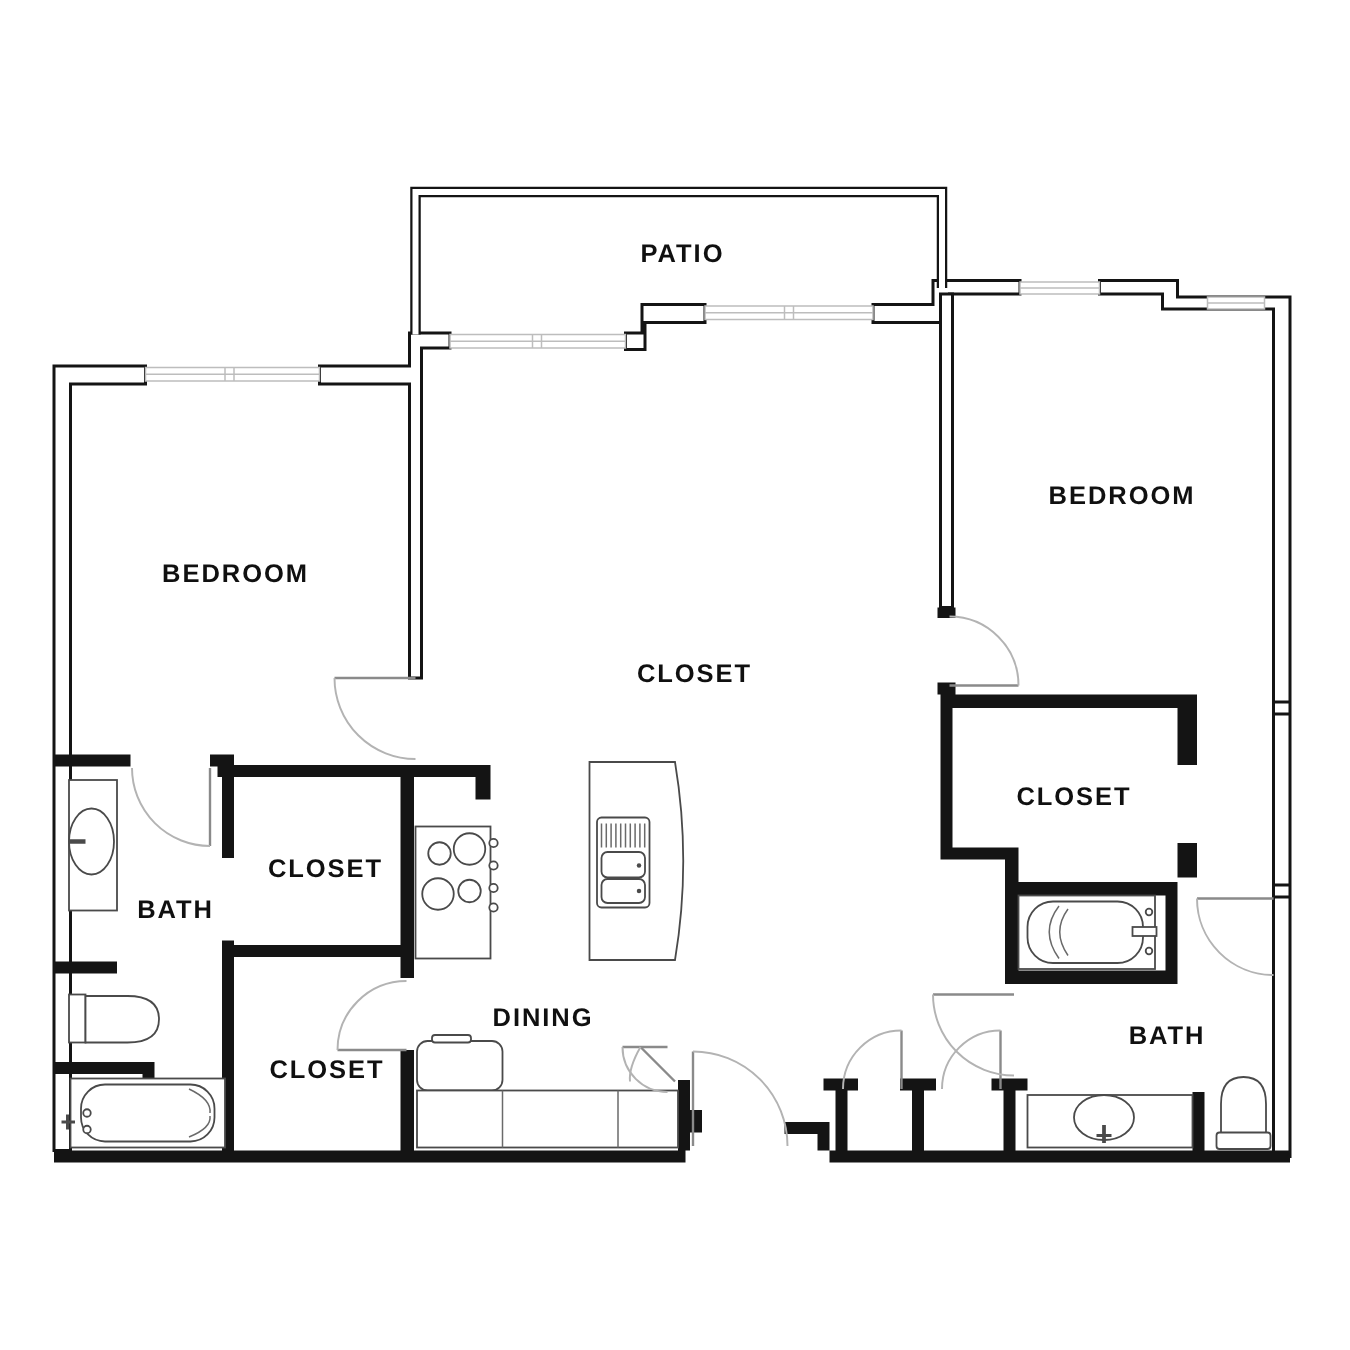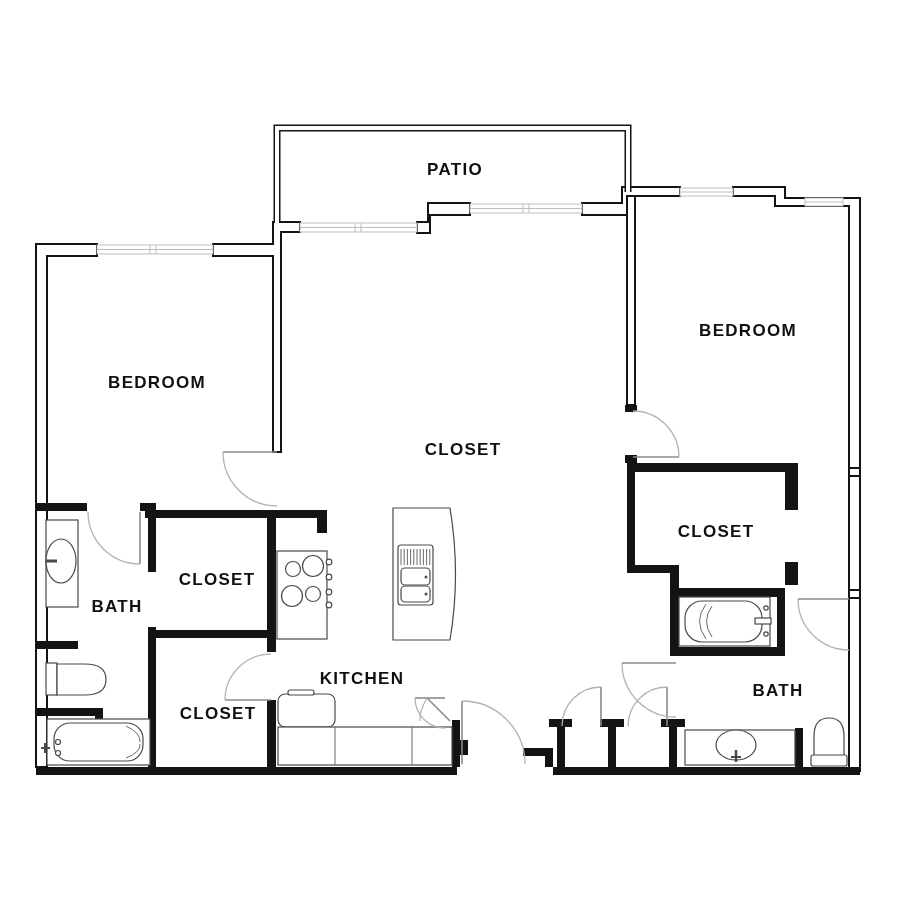--- a/index.html
+++ b/index.html
@@ -192,15 +192,15 @@
   </svg>
 
   <div class="room-label" style="left:455px;top:170px;">PATIO</div>
   <div class="room-label" style="left:157px;top:383px;">BEDROOM</div>
   <div class="room-label" style="left:748px;top:331px;">BEDROOM</div>
   <div class="room-label" style="left:463px;top:450px;">CLOSET</div>
   <div class="room-label" style="left:217px;top:580px;">CLOSET</div>
   <div class="room-label" style="left:716px;top:532px;">CLOSET</div>
   <div class="room-label" style="left:117px;top:607px;">BATH</div>
   <div class="room-label" style="left:778px;top:691px;">BATH</div>
-  <div class="room-label" style="left:362px;top:679px;">KITCHEN</div>
+  <div class="room-label" style="left:362px;top:679px;">DINING</div>
   <div class="room-label" style="left:218px;top:714px;">CLOSET</div>
 </div>
 
 </body></html>

